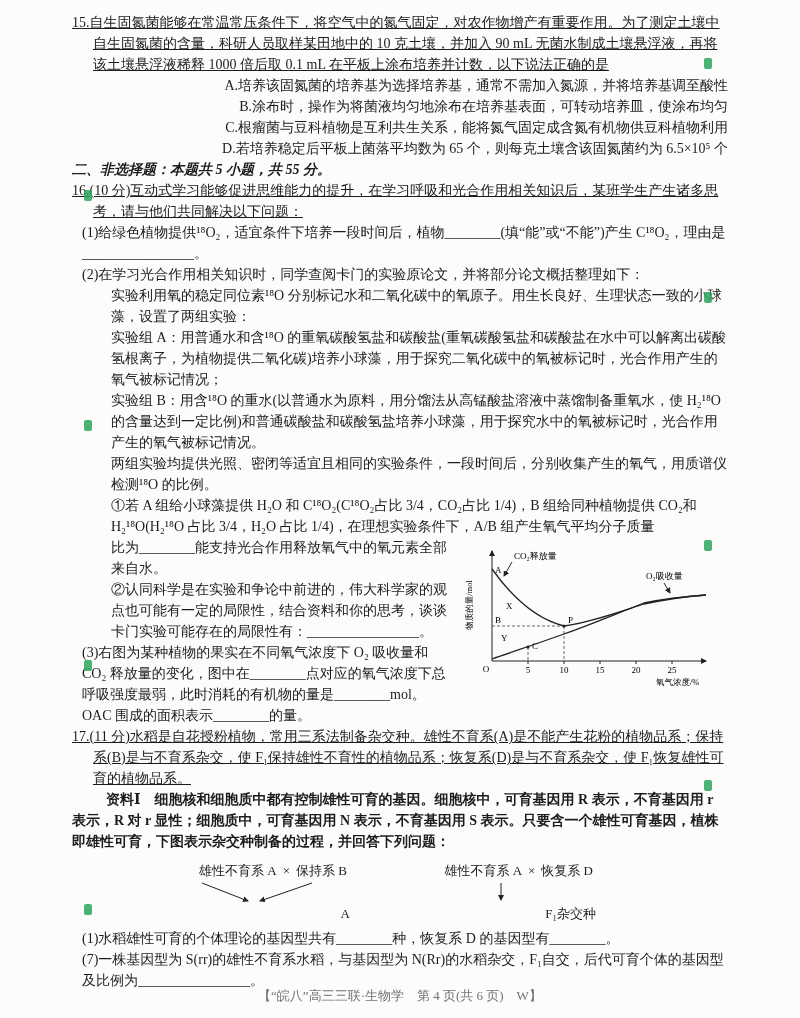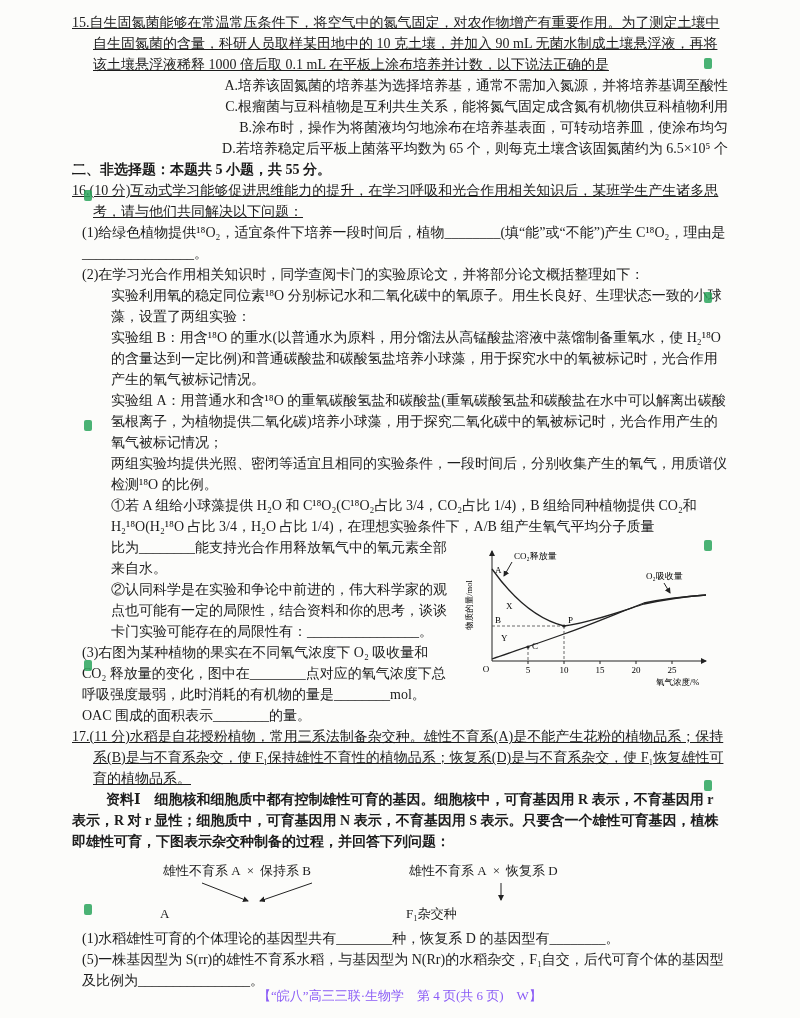--- a/index.html
+++ b/index.html
@@ -8,63 +8,63 @@
     background:#fcfcfa;color:#1c1c1c;
     font-family:"Liberation Serif","DejaVu Serif",serif;
     font-size:14px;line-height:21px;
   }
   .page{padding:12px 72px 0 72px;}
   p{margin:0;}
   .q{padding-left:21px;text-indent:-21px;text-decoration:underline;}
   .opt{margin-left:21px;text-align:right;}
   .sub{margin-left:10px;}
   .nest{margin-left:39px;}
-  .section{font-weight:bold;}
+  .section{font-weight:bold;font-style:italic;}
   .res{text-indent:34px;font-weight:bold;}
   .wrap::after{content:"";display:block;clear:both;}
   .chart-figure{float:right;width:268px;margin:2px 0 2px 8px;}
   figure{margin:0;padding:0;text-decoration:underline;}
   svg text{font-family:"Liberation Serif","DejaVu Serif",serif;}
   .axis{stroke:#222;stroke-width:1;fill:none;}
   .curve{stroke:#222;stroke-width:1.3;fill:none;}
   .dash{stroke:#444;stroke-width:0.8;stroke-dasharray:3,2;fill:none;}
   .tick{stroke:#222;stroke-width:1;}
   .diagram{display:flex;gap:56px;margin:8px 0 4px 88px;font-size:13px;}
-  .cross{text-align:left;}
+  .cross{text-align:right;}
   .cross .parents span{padding:0 3px;}
   .cross svg{display:block;margin:0 auto;}
   .child{margin-top:-2px;}
   .footer{
     position:absolute;left:0;bottom:12px;width:800px;
-    text-align:center;font-size:13px;color:#8b5cf6;
+    text-align:center;font-size:13px;color:#737373;
   }
   .mark{
     position:absolute;width:8px;height:11px;border-radius:2px;
     background:#2aa45c;opacity:.85;
   }
 </style>
 </head>
 <body>
 
 <div class="page">
 
   <p class="q">15.自生固氮菌能够在常温常压条件下，将空气中的氮气固定，对农作物增产有重要作用。为了测定土壤中自生固氮菌的含量，科研人员取样某田地中的 10 克土壤，并加入 90 mL 无菌水制成土壤悬浮液，再将该土壤悬浮液稀释 1000 倍后取 0.1 mL 在平板上涂布培养并计数，以下说法正确的是</p>
   <p class="opt">A.培养该固氮菌的培养基为选择培养基，通常不需加入氮源，并将培养基调至酸性</p>
+  <p class="opt">B.涂布时，操作为将菌液均匀地涂布在培养基表面，可转动培养皿，使涂布均匀</p>
   <p class="opt">C.根瘤菌与豆科植物是互利共生关系，能将氮气固定成含氮有机物供豆科植物利用</p>
-  <p class="opt">B.涂布时，操作为将菌液均匀地涂布在培养基表面，可转动培养皿，使涂布均匀</p>
   <p class="opt">D.若培养稳定后平板上菌落平均数为 65 个，则每克土壤含该固氮菌约为 6.5×10⁵ 个</p>
 
   <p class="section">二、非选择题：本题共 5 小题，共 55 分。</p>
 
   <p class="q">16.(10 分)互动式学习能够促进思维能力的提升，在学习呼吸和光合作用相关知识后，某班学生产生诸多思考，请与他们共同解决以下问题：</p>
   <p class="sub">(1)给绿色植物提供¹⁸O₂，适宜条件下培养一段时间后，植物________(填“能”或“不能”)产生 C¹⁸O₂，理由是________________。</p>
   <p class="sub">(2)在学习光合作用相关知识时，同学查阅卡门的实验原论文，并将部分论文概括整理如下：</p>
   <p class="nest">实验利用氧的稳定同位素¹⁸O 分别标记水和二氧化碳中的氧原子。用生长良好、生理状态一致的小球藻，设置了两组实验：</p>
+  <p class="nest">实验组 A：用普通水和含¹⁸O 的重氧碳酸氢盐和碳酸盐(重氧碳酸氢盐和碳酸盐在水中可以解离出碳酸氢根离子，为植物提供二氧化碳)培养小球藻，用于探究二氧化碳中的氧被标记时，光合作用产生的氧气被标记情况；</p>
   <p class="nest">实验组 B：用含¹⁸O 的重水(以普通水为原料，用分馏法从高锰酸盐溶液中蒸馏制备重氧水，使 H₂¹⁸O 的含量达到一定比例)和普通碳酸盐和碳酸氢盐培养小球藻，用于探究水中的氧被标记时，光合作用产生的氧气被标记情况。</p>
-  <p class="nest">实验组 A：用普通水和含¹⁸O 的重氧碳酸氢盐和碳酸盐(重氧碳酸氢盐和碳酸盐在水中可以解离出碳酸氢根离子，为植物提供二氧化碳)培养小球藻，用于探究二氧化碳中的氧被标记时，光合作用产生的氧气被标记情况；</p>
   <p class="nest">两组实验均提供光照、密闭等适宜且相同的实验条件，一段时间后，分别收集产生的氧气，用质谱仪检测¹⁸O 的比例。</p>
   <p class="nest">①若 A 组给小球藻提供 H₂O 和 C¹⁸O₂(C¹⁸O₂占比 3/4，CO₂占比 1/4)，B 组给同种植物提供 CO₂和 H₂¹⁸O(H₂¹⁸O 占比 3/4，H₂O 占比 1/4)，在理想实验条件下，A/B 组产生氧气平均分子质量</p>
 
   <div class="wrap">
     <figure class="chart-figure">
       <svg width="262" height="150" viewBox="0 0 262 150">
         <defs>
           <marker id="ah" markerWidth="7" markerHeight="7" refX="5" refY="3" orient="auto">
             <path d="M0,0 L6,3 L0,6 Z" fill="#222"></path>
           </marker>
@@ -140,21 +140,21 @@
         <span>雄性不育系 A</span><span>×</span><span>恢复系 D</span>
       </div>
       <svg width="190" height="24">
         <line x1="95" y1="2" x2="95" y2="19" stroke="#222" stroke-width="1" marker-end="url(#ah2)"></line>
       </svg>
       <div class="child">F₁杂交种</div>
     </div>
   </div>
 
   <p class="sub">(1)水稻雄性可育的个体理论的基因型共有________种，恢复系 D 的基因型有________。</p>
-  <p class="sub">(5)一株基因型为 S(rr)的雄性不育系水稻，与基因型为 N(Rr)的水稻杂交，F₁自交，后代可育个体的基因型及比例为________________。</p>
+  <p class="sub">(7)一株基因型为 S(rr)的雄性不育系水稻，与基因型为 N(Rr)的水稻杂交，F₁自交，后代可育个体的基因型及比例为________________。</p>
 
 </div>
 
 <div class="footer">【“皖八”高三三联·生物学　第 4 页(共 6 页)　W】</div>
 
 <div class="mark" style="left:704px;top:58px;"></div>
 <div class="mark" style="left:84px;top:190px;"></div>
 <div class="mark" style="left:704px;top:292px;"></div>
 <div class="mark" style="left:84px;top:420px;"></div>
 <div class="mark" style="left:704px;top:540px;"></div>

